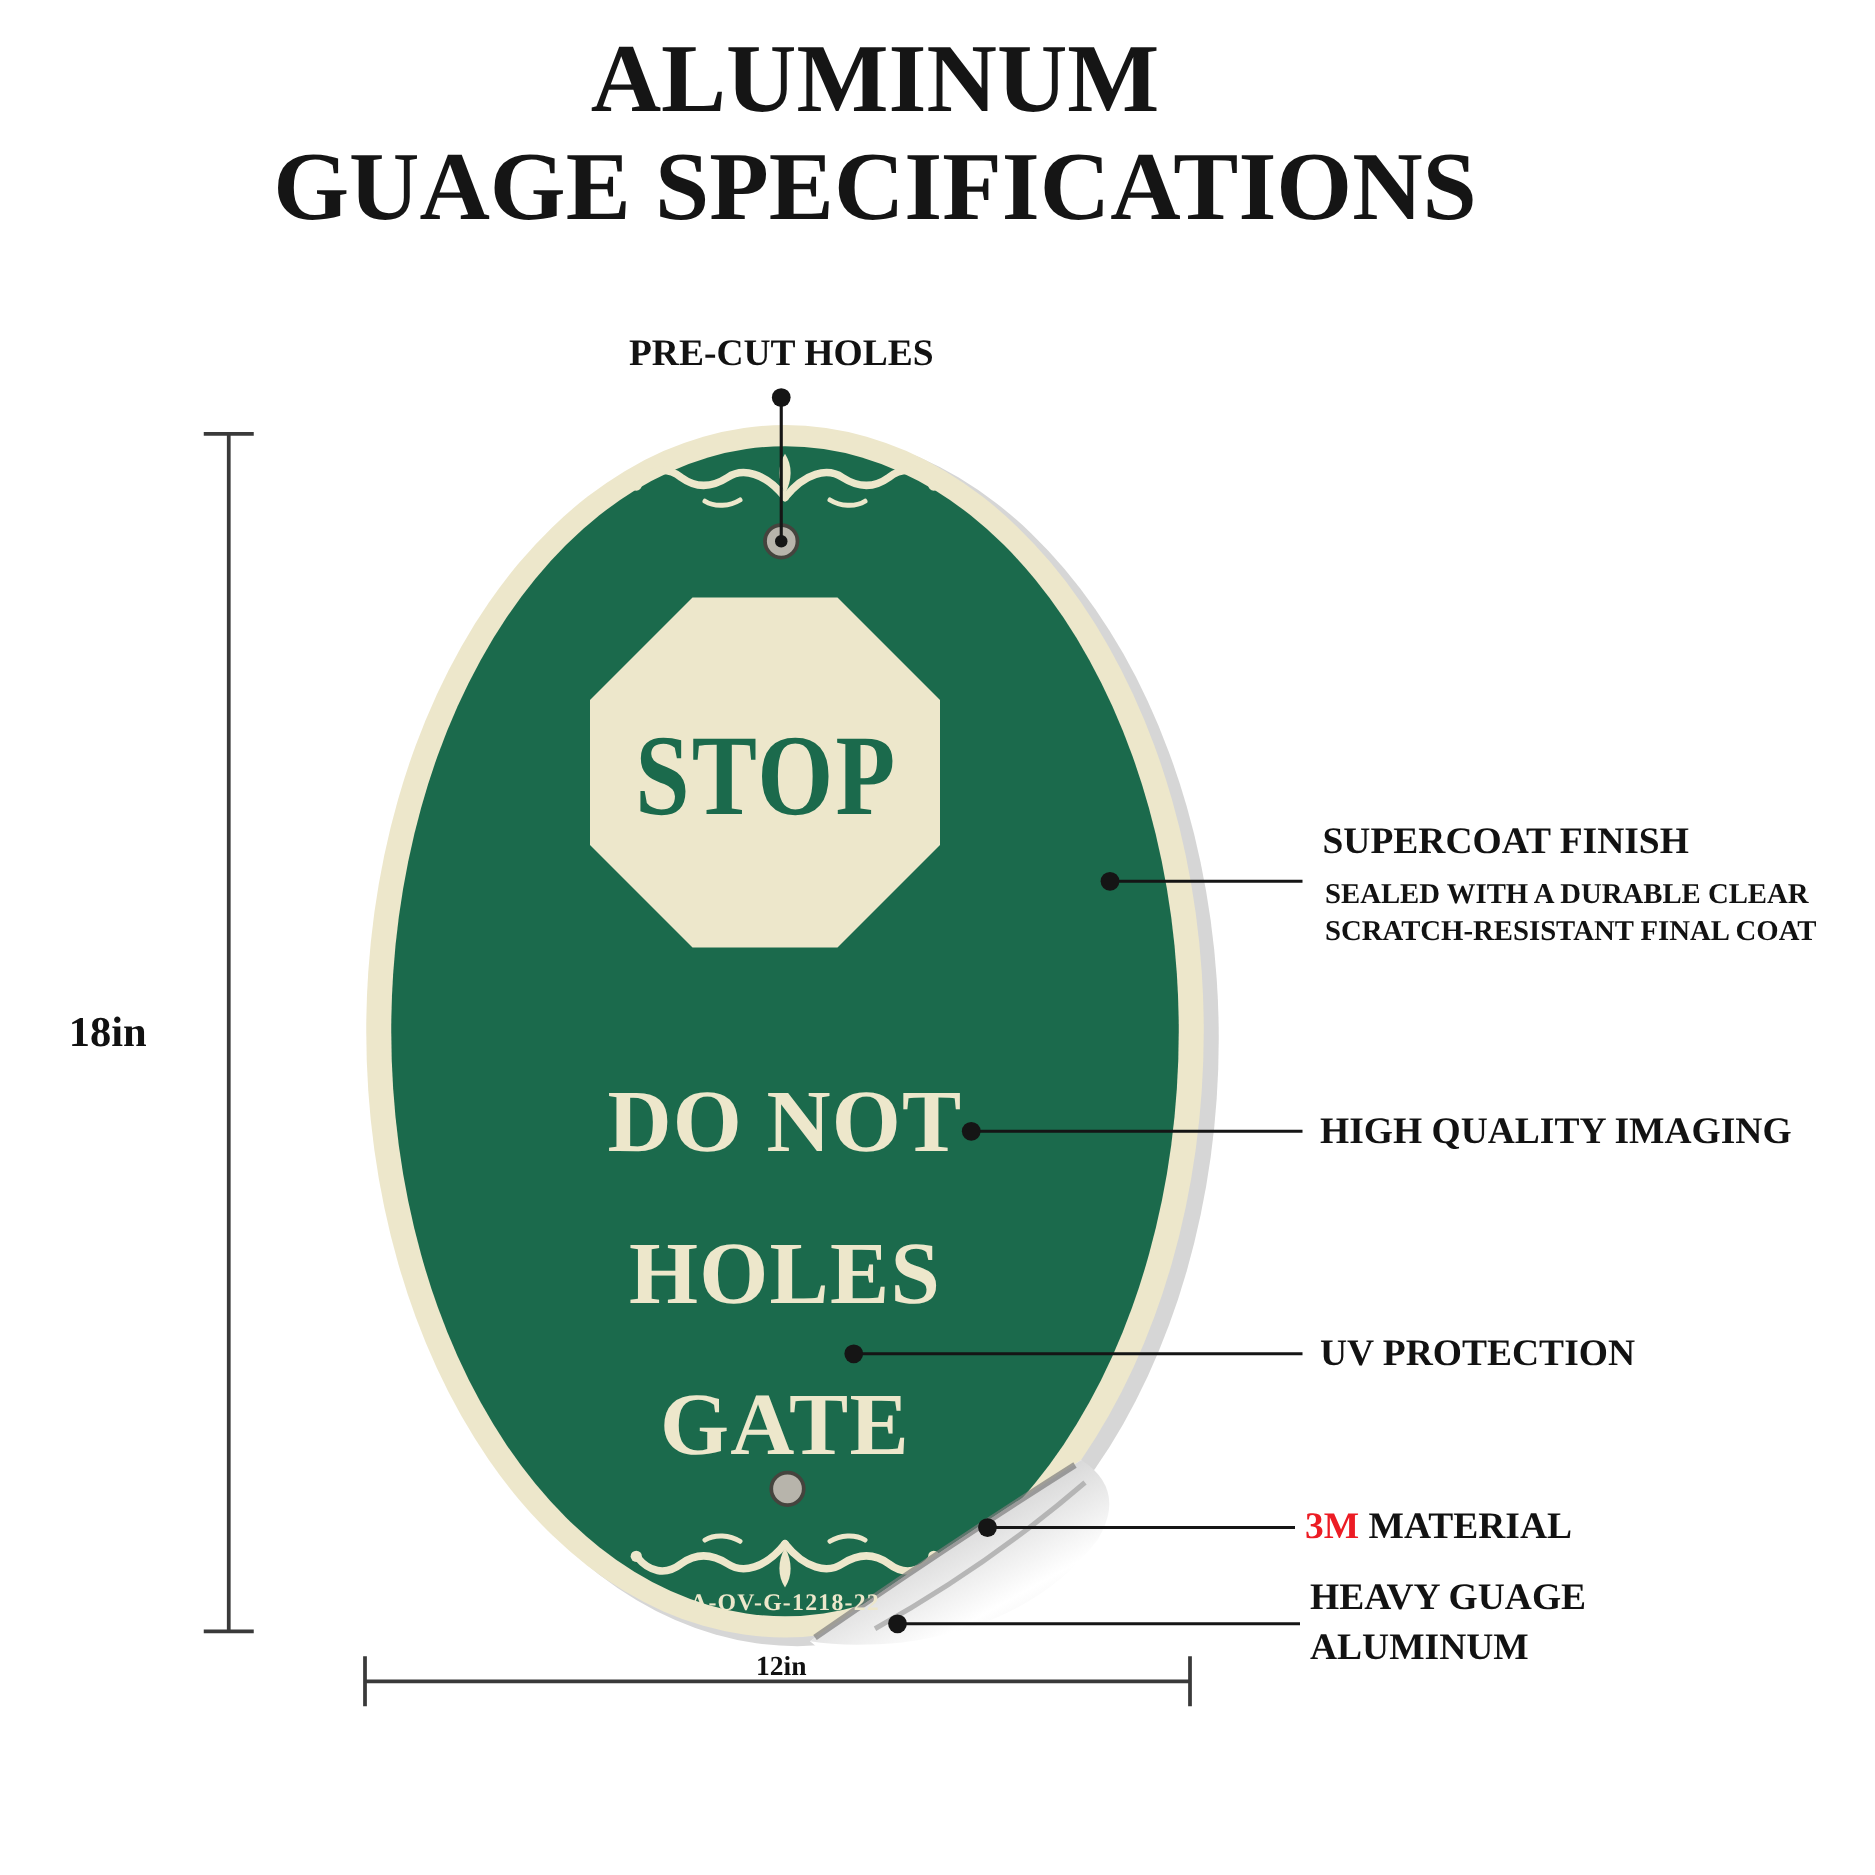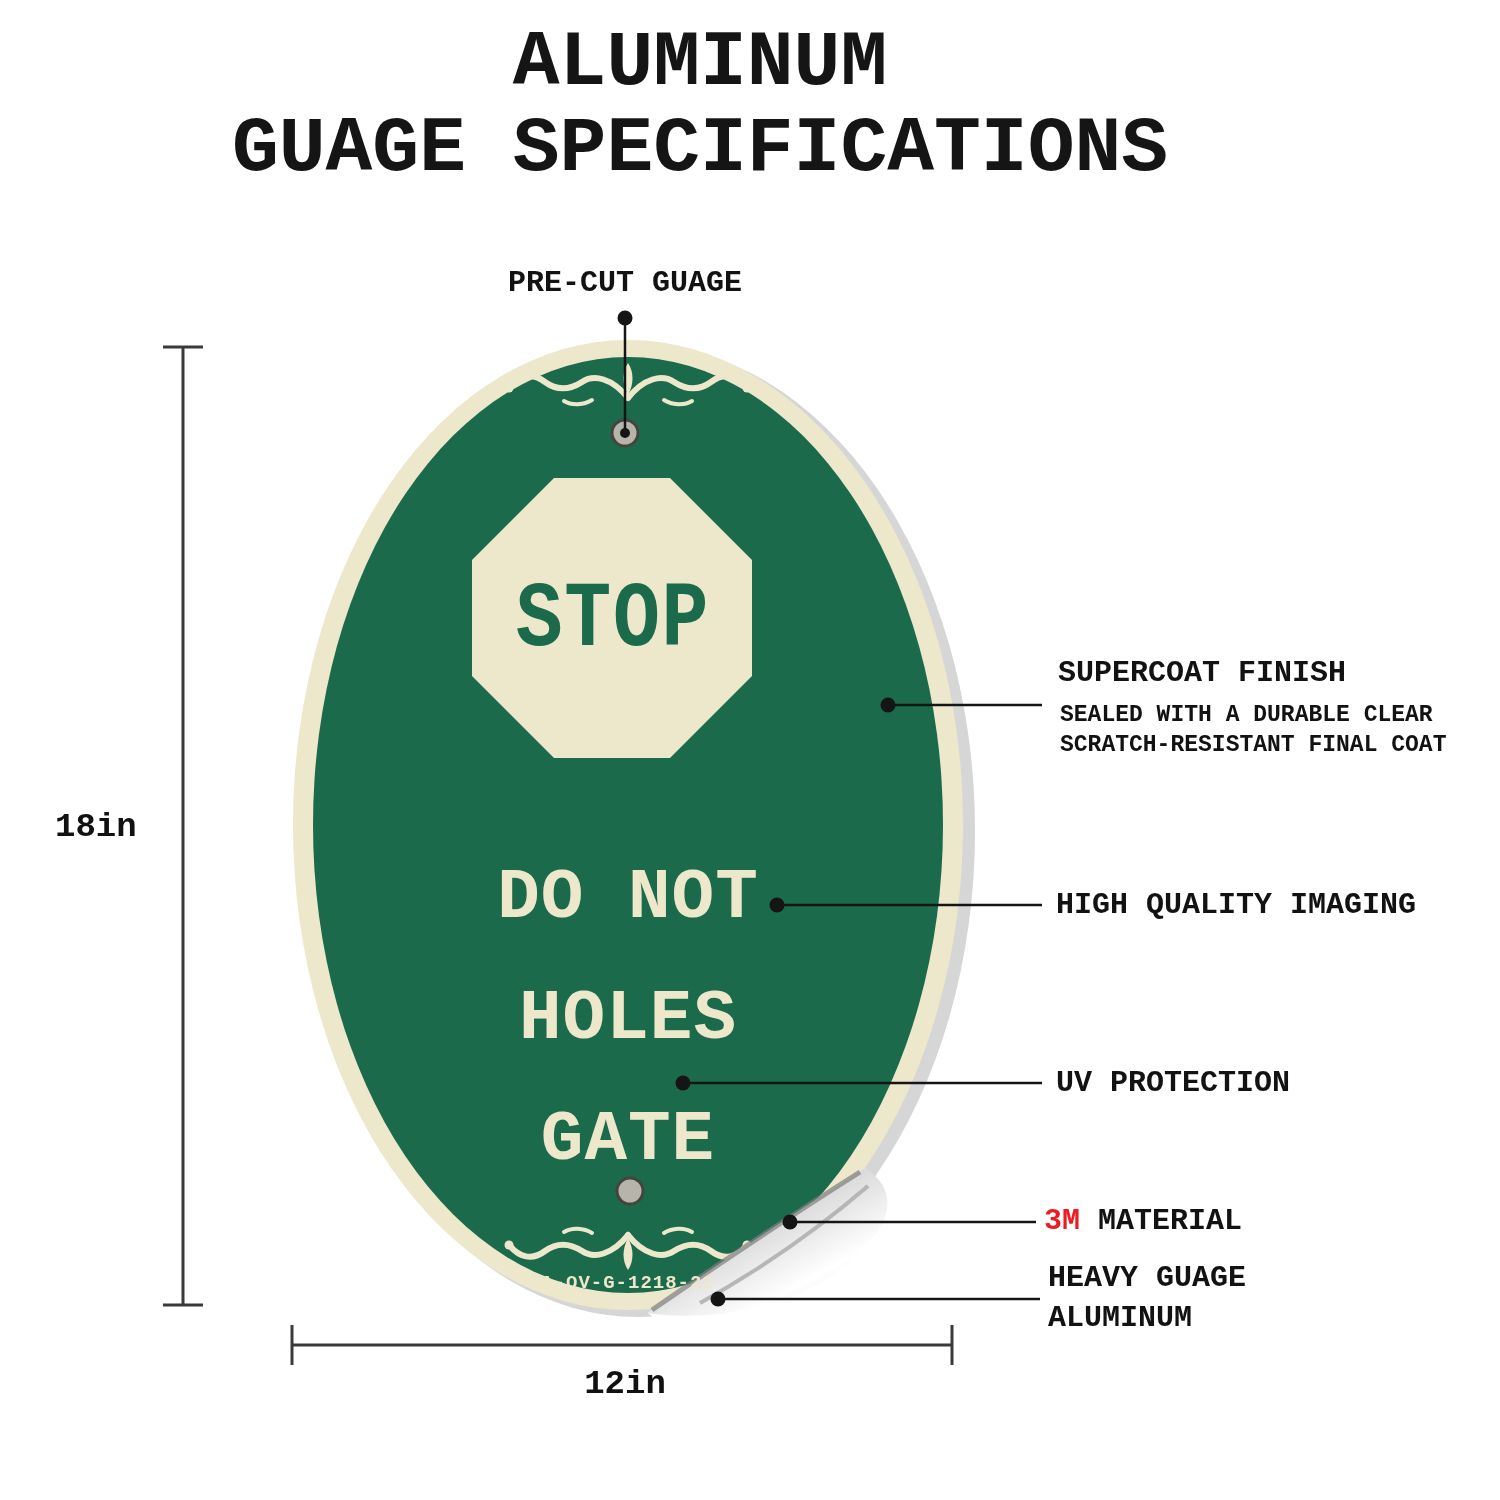--- a/index.html
+++ b/index.html
@@ -1,31 +1,31 @@
 <!DOCTYPE html>
 <html><head>
 <meta charset="utf-8">
 <style>
   html,body{margin:0;padding:0;background:#fff;}
-  .canvas{position:relative;width:1500px;height:1500px;background:#ffffff;font-family:Liberation Mono, monospace;color:#111;overflow:hidden;}
+  .canvas{position:relative;width:1500px;height:1500px;background:#ffffff;font-family:Liberation Serif, serif;color:#111;overflow:hidden;}
   .abs{position:absolute;}
   svg.art{position:absolute;top:0;left:0;}
 
   .page-title{top:20px;left:5px;width:1390px;text-align:center;font-weight:bold;font-size:78px;line-height:86px;color:#151515;}
   .callout{font-weight:bold;font-size:30px;color:#121212;white-space:nowrap;}
   .precut{top:266px;left:425px;width:400px;text-align:center;}
   .supercoat-title{top:656px;left:1058px;}
   .supercoat-sub{top:700px;left:1060px;font-weight:bold;font-size:23px;line-height:30px;color:#121212;white-space:nowrap;}
   .hqi{top:888px;left:1056px;}
   .uv{top:1066px;left:1056px;}
   .m3{top:1204px;left:1044px;}
   .brand-3m{color:#EC1C24;}
   .heavy{top:1258px;left:1048px;width:240px;line-height:40px;white-space:normal;}
   .dim-v{top:808px;left:55px;width:115px;text-align:left;font-size:34px;font-weight:bold;}
-  .dim-h{top:1365px;left:425px;width:400px;text-align:center;font-size:34px;font-weight:bold;}
+  .dim-h{top:1320px;left:425px;width:400px;text-align:center;font-size:22px;font-weight:bold;}
 
   .stop-text{top:620px;left:613px;transform:translate(-50%,-50%) scaleX(.85);font-size:92px;font-weight:bold;color:#1B6A4C;letter-spacing:2px;white-space:nowrap;}
   .sign-message{top:838px;left:293px;width:670px;text-align:center;font-size:71px;line-height:121px;font-weight:bold;color:#EDE7CB;letter-spacing:1px;}
   .model{top:1272px;left:468px;width:320px;text-align:center;font-size:19px;font-weight:bold;color:#EDE7CB;letter-spacing:1px;white-space:nowrap;}
 </style>
 </head>
 <body>
 
 <div class="canvas">
 
@@ -100,21 +100,21 @@
   </div>
 
   <div class="abs stop-text">STOP</div>
   <div class="abs sign-message">
     <div>DO NOT</div>
     <div>HOLES</div>
     <div>GATE</div>
   </div>
   <div class="abs model">A-OV-G-1218-22</div>
 
-  <div class="abs callout precut">PRE-CUT GUAGE</div>
+  <div class="abs callout precut">PRE-CUT HOLES</div>
 
   <div class="abs callout supercoat-title">SUPERCOAT FINISH</div>
   <div class="abs supercoat-sub">
     <div>SEALED WITH A DURABLE CLEAR</div>
     <div>SCRATCH-RESISTANT FINAL COAT</div>
   </div>
 
   <div class="abs callout hqi">HIGH QUALITY IMAGING</div>
 
   <div class="abs callout uv">UV PROTECTION</div>

